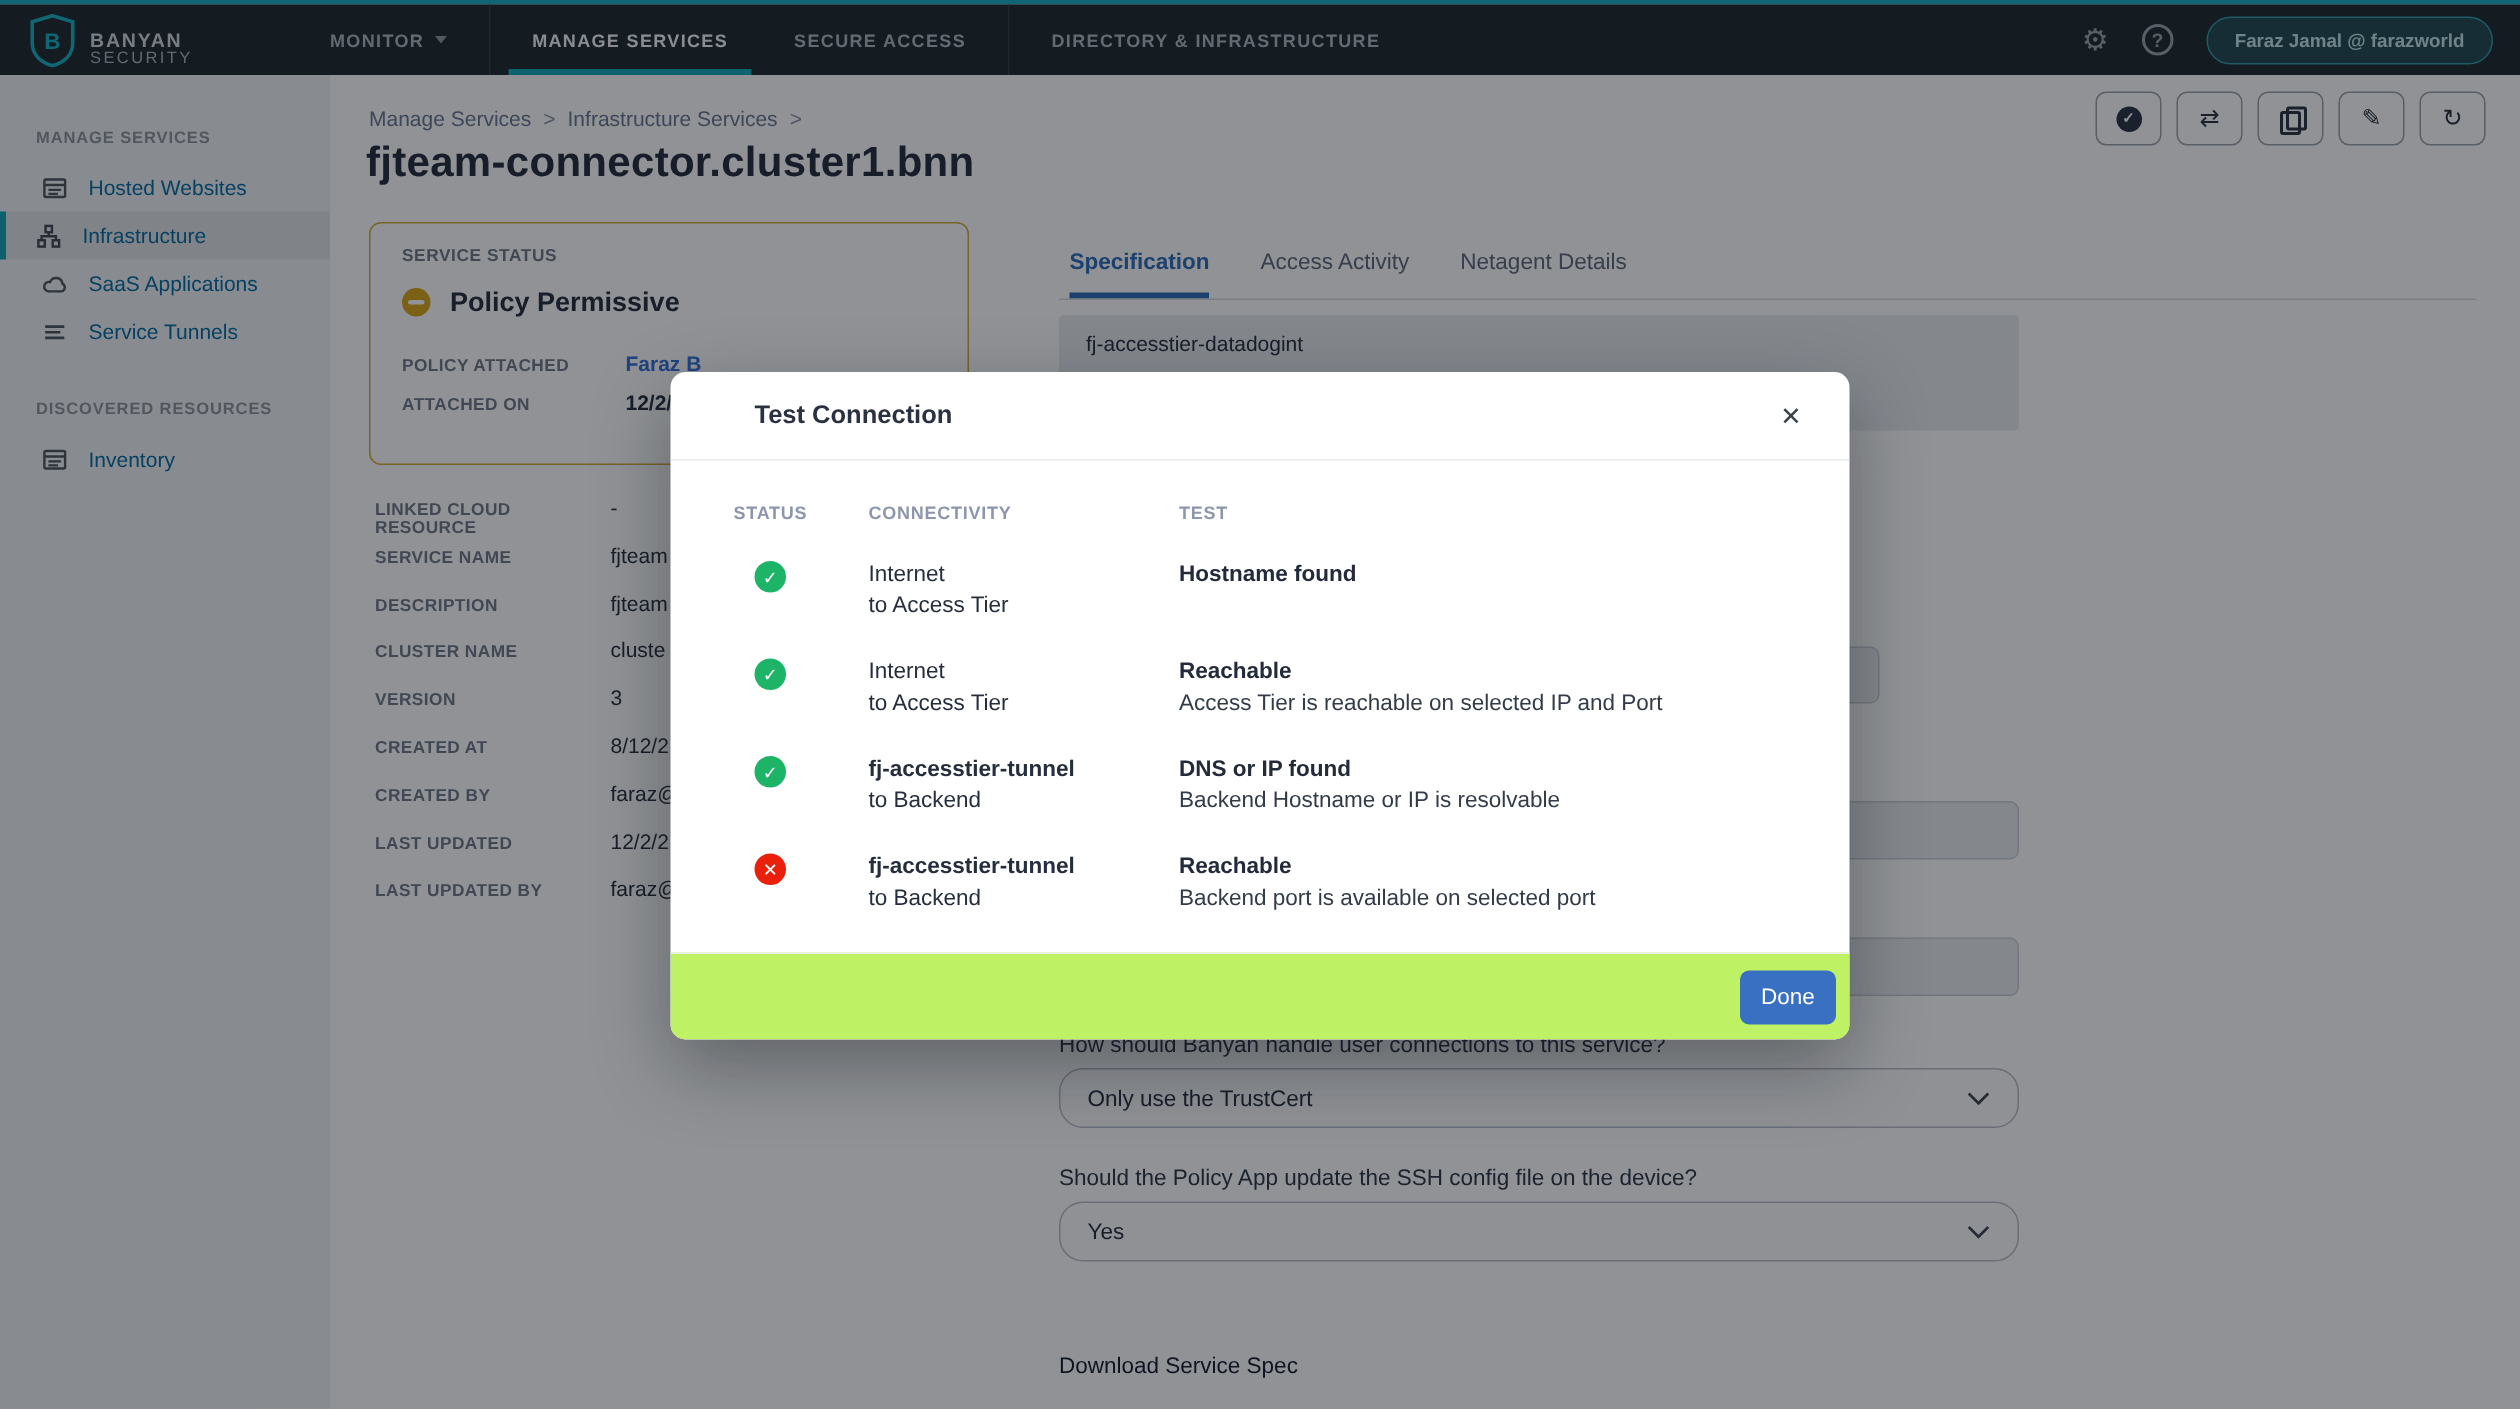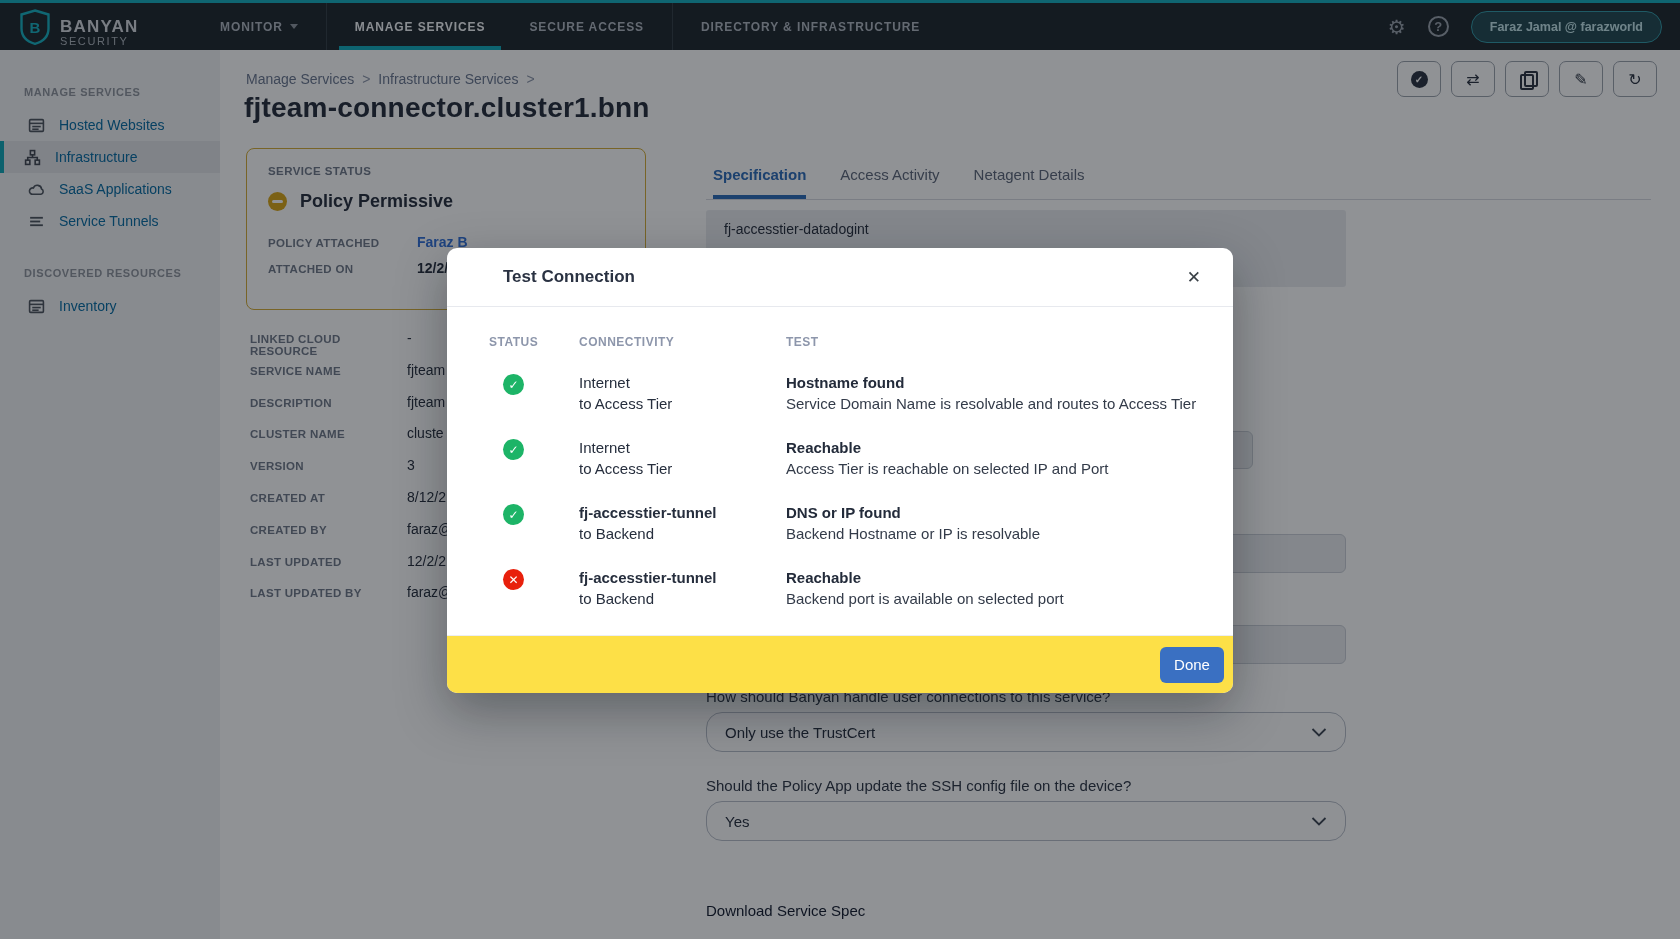--- a/index.html
+++ b/index.html
@@ -12,21 +12,21 @@
   .abs { position:absolute; }
 
   
   .top-strip { position:absolute; left:0; top:0; width:1680px; height:3px; background:#12acbd; z-index:5; }
   .navbar {
     position:absolute; left:0; top:3px; width:1680px; height:47px;
     background:#1b232a; display:flex; align-items:stretch; z-index:5;
   }
   .brand { display:flex; align-items:center; gap:10px; padding:0 20px; width:220px; }
   .brand-text { line-height:1.05; }
-  .brand-line1 { color:#d4d9de; font-size:17px; font-weight:bold; letter-spacing:1.2px;margin-top:12px; }
+  .brand-line1 { color:#d4d9de; font-size:13px; font-weight:bold; letter-spacing:1.2px;margin-top:12px; }
   .brand-line2 { color:#aab2b9; font-size:11px; letter-spacing:1.6px; }
   .nav-menu { display:flex; align-items:stretch; }
   .nav-item {
     display:flex; align-items:center; color:#aeb6bf; font-size:12px; font-weight:bold;
     letter-spacing:.9px; padding:0 8px; position:relative; cursor:pointer; white-space:nowrap;
   }
   .nav-item.mon { margin-left:0; padding:0 28px 0 0; }
   .nav-item.active { color:#f2f5f7; }
   .nav-item.active .nav-underline {
     position:absolute; left:0; right:0; bottom:0; height:4px; background:#0ea8b9;
@@ -146,21 +146,21 @@
   .mcol-h { color:#8d96ab; font-size:12px; font-weight:bold; letter-spacing:.5px; padding-bottom:0; }
   .mrow-status { padding-left:14px; padding-top:2px; }
   .status-dot { width:21px; height:21px; border-radius:50%; display:flex; align-items:center; justify-content:center; color:#fff; font-size:12px; font-weight:bold; }
   .status-dot.success { background:#1db467; }
   .status-dot.fail { background:#e8200c; }
   .m-conn { font-size:15px; color:#262e3d; line-height:21px; }
   .m-conn .b { font-weight:bold; }
   .m-test { font-size:15px; color:#333b49; line-height:21px; }
   .m-test .t { font-weight:bold; color:#232b3a; }
   .modal-footer {
-    flex:0 0 58px; background:#fde047; border-top:1px solid #eceef2;
+    flex:0 0 58px; background:#bef264; border-top:1px solid #eceef2;
     display:flex; align-items:center; justify-content:flex-end; padding:0 9px;
   }
   .done-btn {
     background:#3a70c2; color:#fff; font-size:15px; border:none; border-radius:6px;
     width:64px; height:36px; cursor:pointer; font-family:inherit;
   }
 
   svg.icon { display:block; }
 </style>
 </head>
@@ -404,21 +404,20 @@
 
       <div class="mrow-status">
         <span class="status-dot success">✓</span>
       </div>
       <div class="m-conn">
         <div>Internet</div>
         <div>to Access Tier</div>
       </div>
       <div class="m-test">
         <div class="t">Hostname found</div>
-        <div>Service Domain Name is resolvable and routes to Access Tier</div>
       </div>
 
       <div class="mrow-status">
         <span class="status-dot success">✓</span>
       </div>
       <div class="m-conn">
         <div>Internet</div>
         <div>to Access Tier</div>
       </div>
       <div class="m-test">

